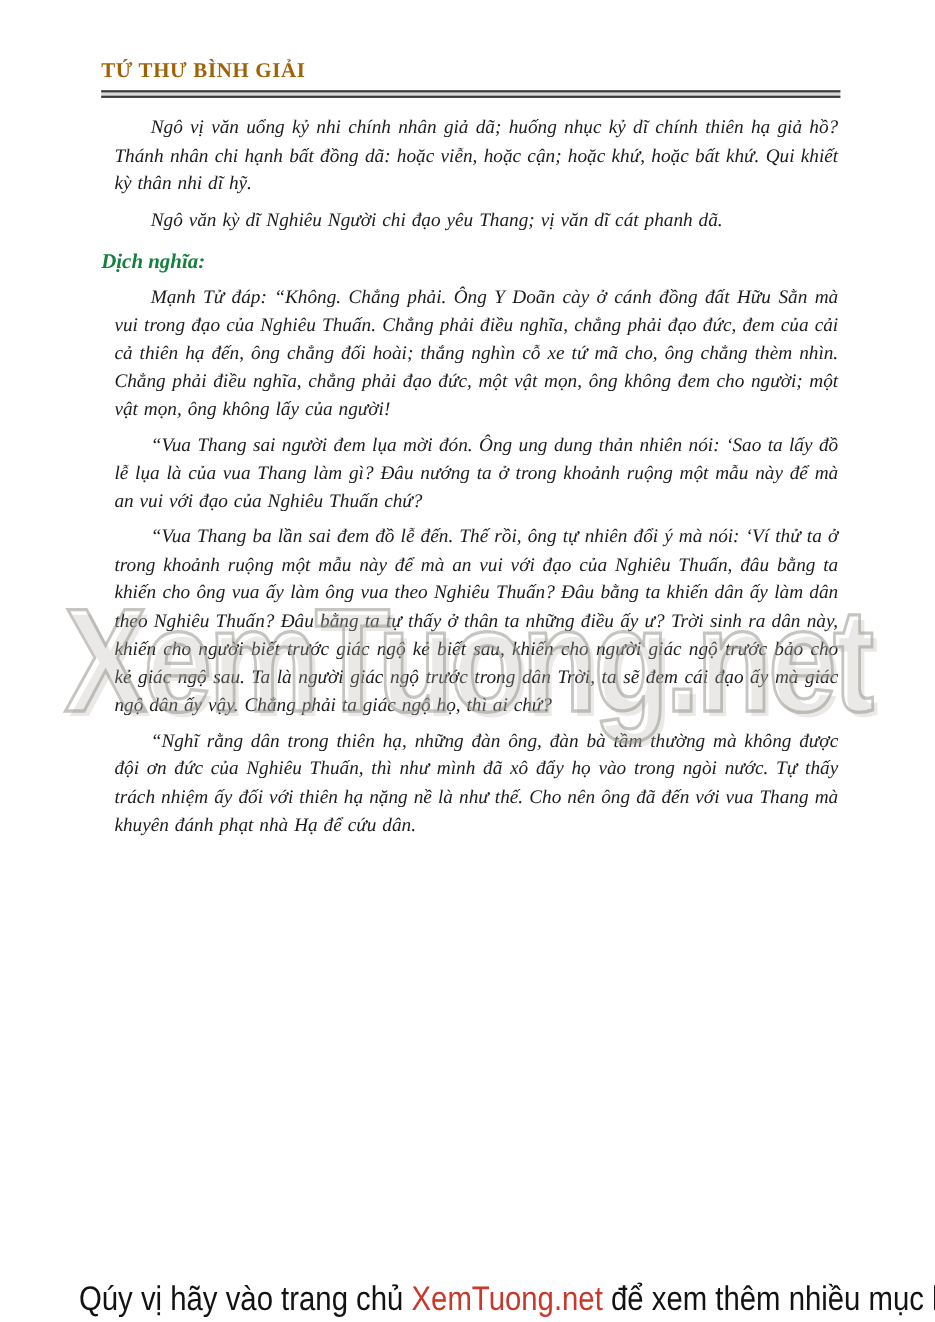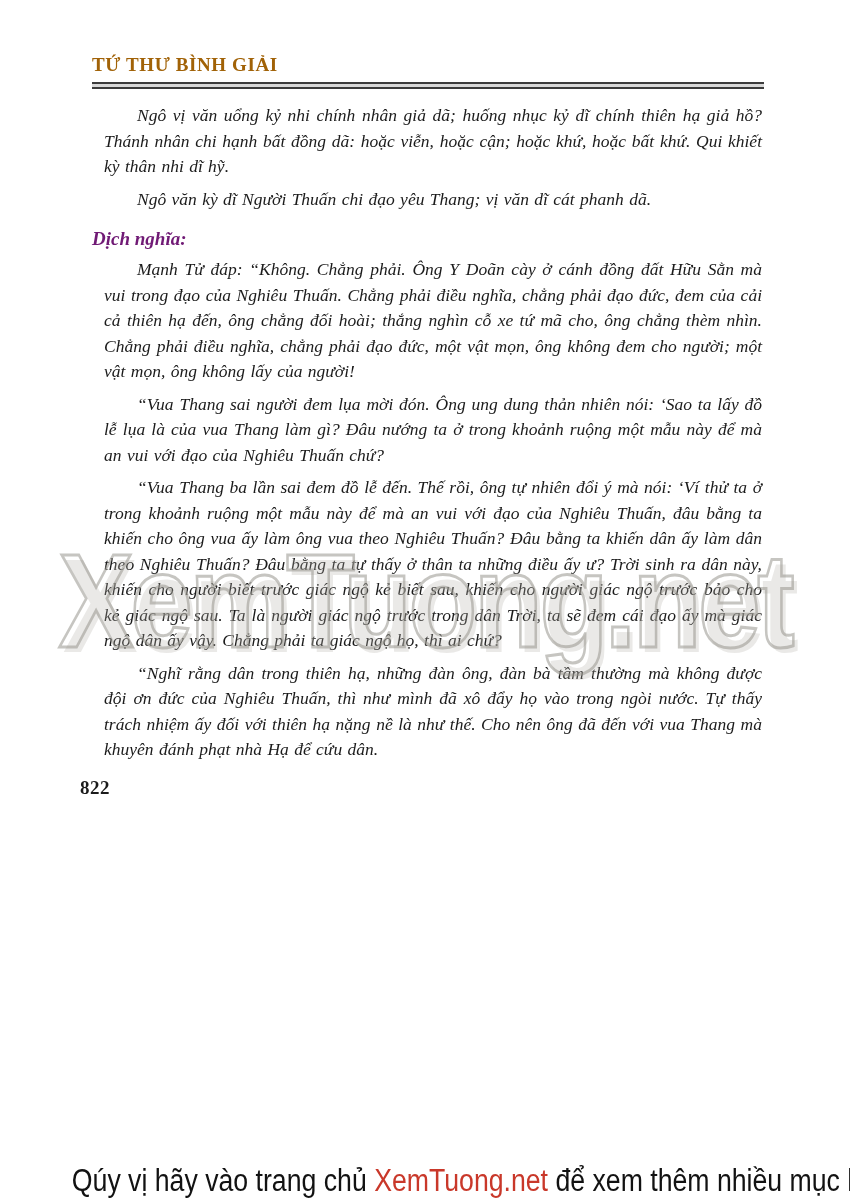--- a/index.html
+++ b/index.html
@@ -43,21 +43,21 @@
     word-spacing: 1px;
     color: #1b1b1b;
   }
   p.first { margin-top: 14px; }
 
   .section-heading {
     font-size: 19px;
     font-weight: bold;
     font-style: italic;
     margin: 16px 0 3px -12px;
-    color: #701a75;
+    color: #15803d;
   }
 
   .page-number {
     font-weight: bold;
     font-size: 19px;
     margin: 14px 0 0 -12px;
     letter-spacing: 0.5px;
   }
 
   .watermark {
@@ -104,30 +104,29 @@
 
   <div class="content">
 
     <div class="running-header">
       <div class="header-title">TỨ THƯ BÌNH GIẢI</div>
       <div class="double-rule"></div>
     </div>
 
     <main>
       <p class="body-par first">Ngô vị văn uổng kỷ nhi chính nhân giả dã; huống nhục kỷ dĩ chính thiên hạ giả hồ? Thánh nhân chi hạnh bất đồng dã: hoặc viễn, hoặc cận; hoặc khứ, hoặc bất khứ. Qui khiết kỳ thân nhi dĩ hỹ.</p>
-      <p class="body-par">Ngô văn kỳ dĩ Người Thuấn chi đạo yêu Thang; vị văn dĩ cát phanh dã.</p>
+      <p class="body-par">Ngô văn kỳ dĩ Nghiêu Người chi đạo yêu Thang; vị văn dĩ cát phanh dã.</p>
 
       <h2 class="section-heading">Dịch nghĩa:</h2>
 
       <p class="body-par">Mạnh Tử đáp: “Không. Chẳng phải. Ông Y Doãn cày ở cánh đồng đất Hữu Sằn mà vui trong đạo của Nghiêu Thuấn. Chẳng phải điều nghĩa, chẳng phải đạo đức, đem của cải cả thiên hạ đến, ông chẳng đối hoài; thắng nghìn cỗ xe tứ mã cho, ông chẳng thèm nhìn. Chẳng phải điều nghĩa, chẳng phải đạo đức, một vật mọn, ông không đem cho người; một vật mọn, ông không lấy của người!</p>
       <p class="body-par">“Vua Thang sai người đem lụa mời đón. Ông ung dung thản nhiên nói: ‘Sao ta lấy đồ lễ lụa là của vua Thang làm gì? Đâu nướng ta ở trong khoảnh ruộng một mẫu này để mà an vui với đạo của Nghiêu Thuấn chứ?</p>
       <p class="body-par">“Vua Thang ba lần sai đem đồ lễ đến. Thế rồi, ông tự nhiên đổi ý mà nói: ‘Ví thử ta ở trong khoảnh ruộng một mẫu này để mà an vui với đạo của Nghiêu Thuấn, đâu bằng ta khiến cho ông vua ấy làm ông vua theo Nghiêu Thuấn? Đâu bằng ta khiến dân ấy làm dân theo Nghiêu Thuấn? Đâu bằng ta tự thấy ở thân ta những điều ấy ư? Trời sinh ra dân này, khiến cho người biết trước giác ngộ kẻ biết sau, khiến cho người giác ngộ trước bảo cho kẻ giác ngộ sau. Ta là người giác ngộ trước trong dân Trời, ta sẽ đem cái đạo ấy mà giác ngộ dân ấy vậy. Chẳng phải ta giác ngộ họ, thì ai chứ?</p>
       <p class="body-par">“Nghĩ rằng dân trong thiên hạ, những đàn ông, đàn bà tầm thường mà không được đội ơn đức của Nghiêu Thuấn, thì như mình đã xô đẩy họ vào trong ngòi nước. Tự thấy trách nhiệm ấy đối với thiên hạ nặng nề là như thế. Cho nên ông đã đến với vua Thang mà khuyên đánh phạt nhà Hạ để cứu dân.</p>
     </main>
 
-    <div class="page-number">822</div>
   </div>
 
   <footer class="footer">
     <span class="footer-inner"><span>Qúy vị hãy vào trang chủ </span><span class="footer-link">XemTuong.net</span><span> để xem thêm nhiều mục hay khác</span></span>
   </footer>
 
 </div>
 
 </body></html>

